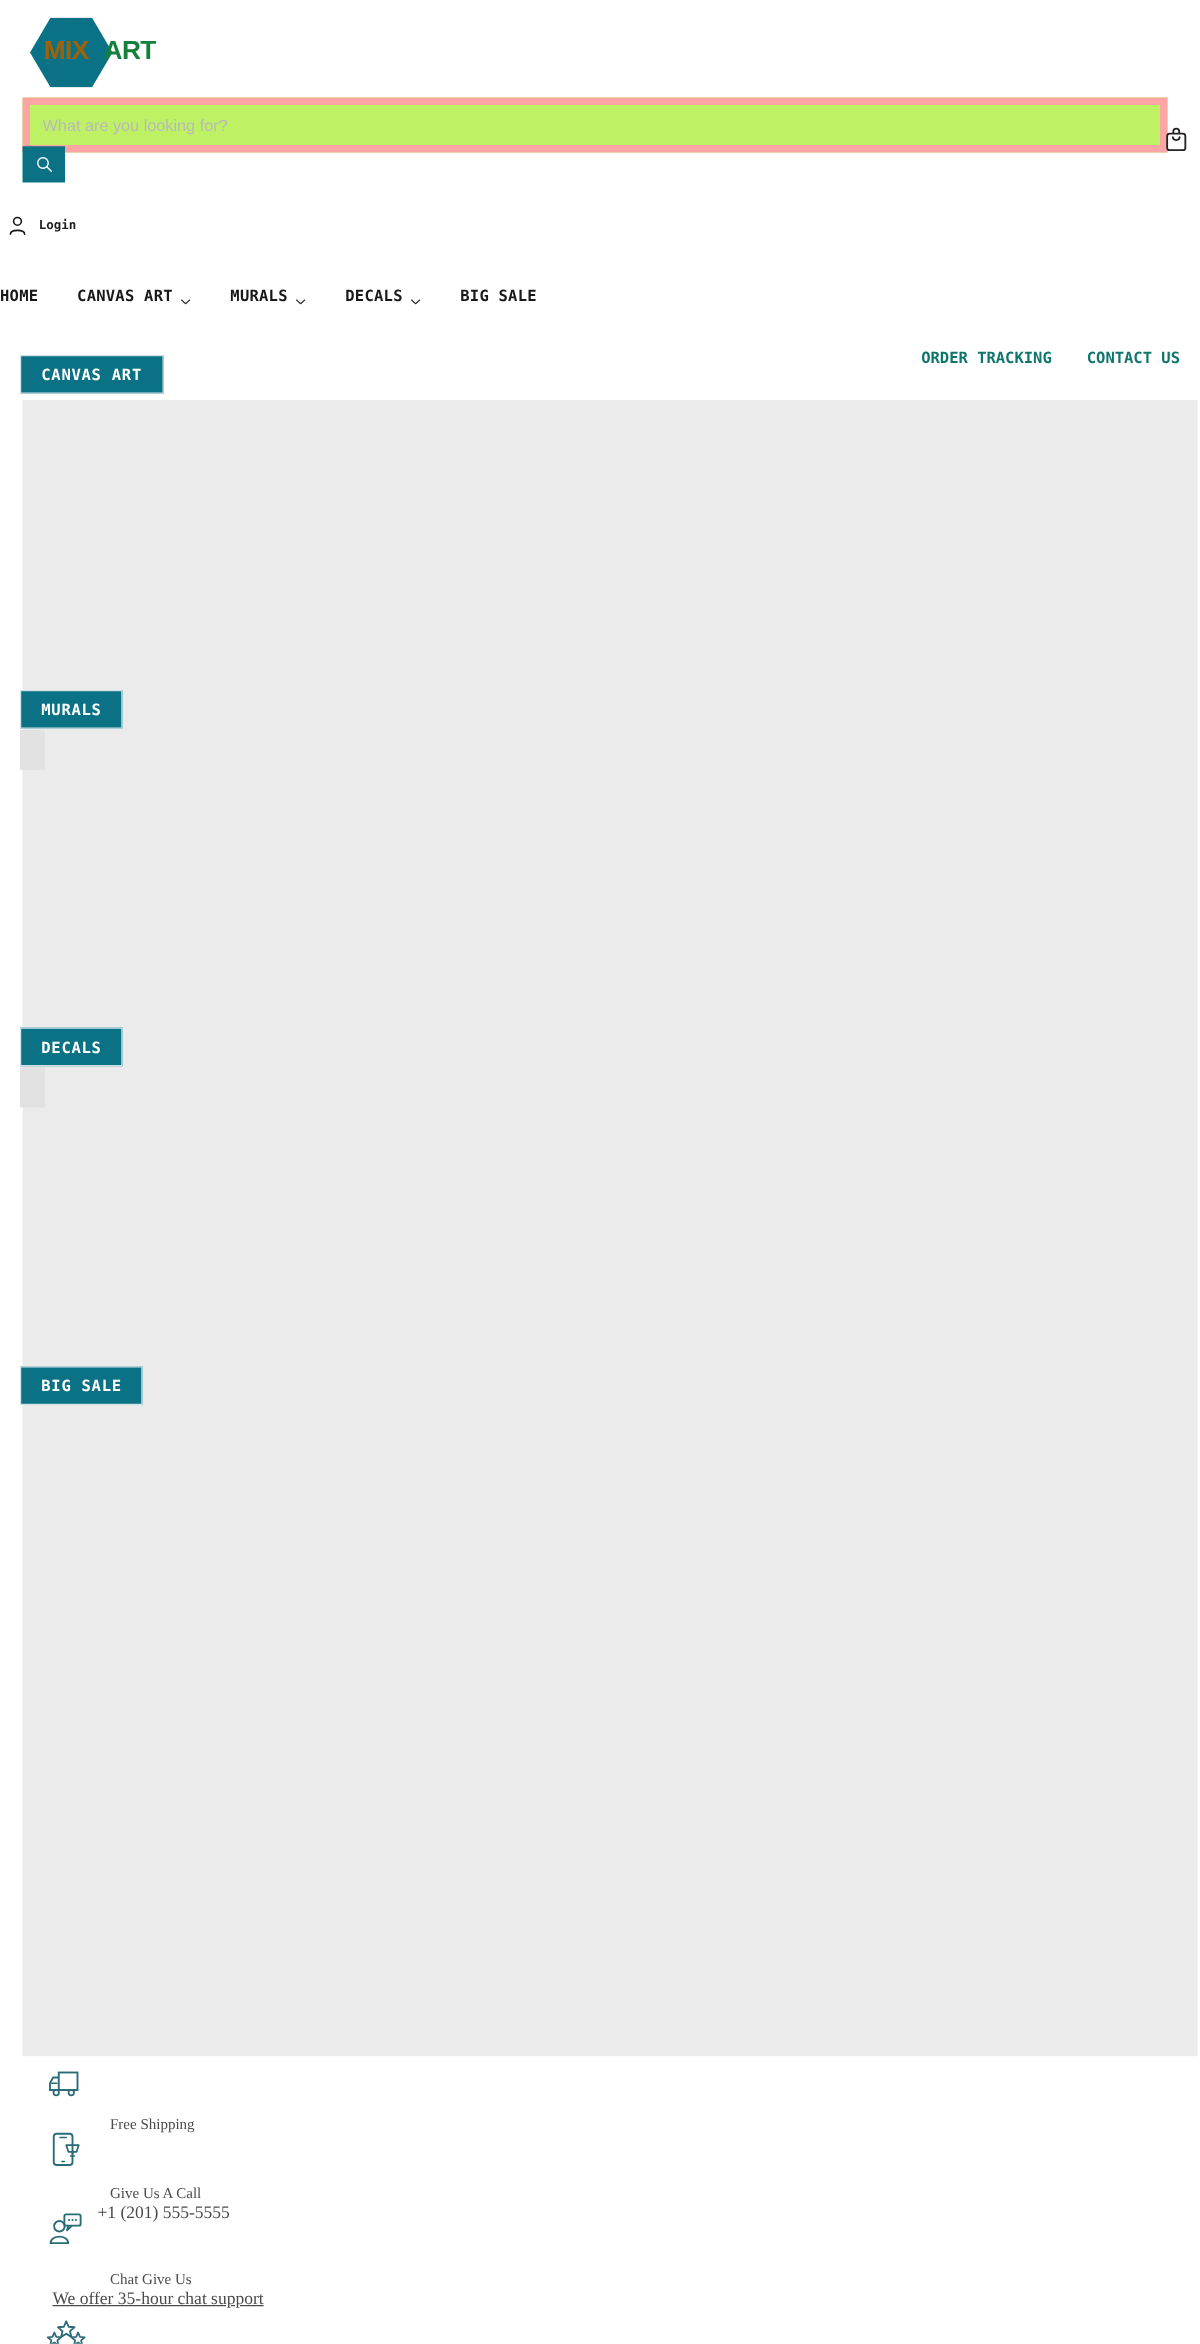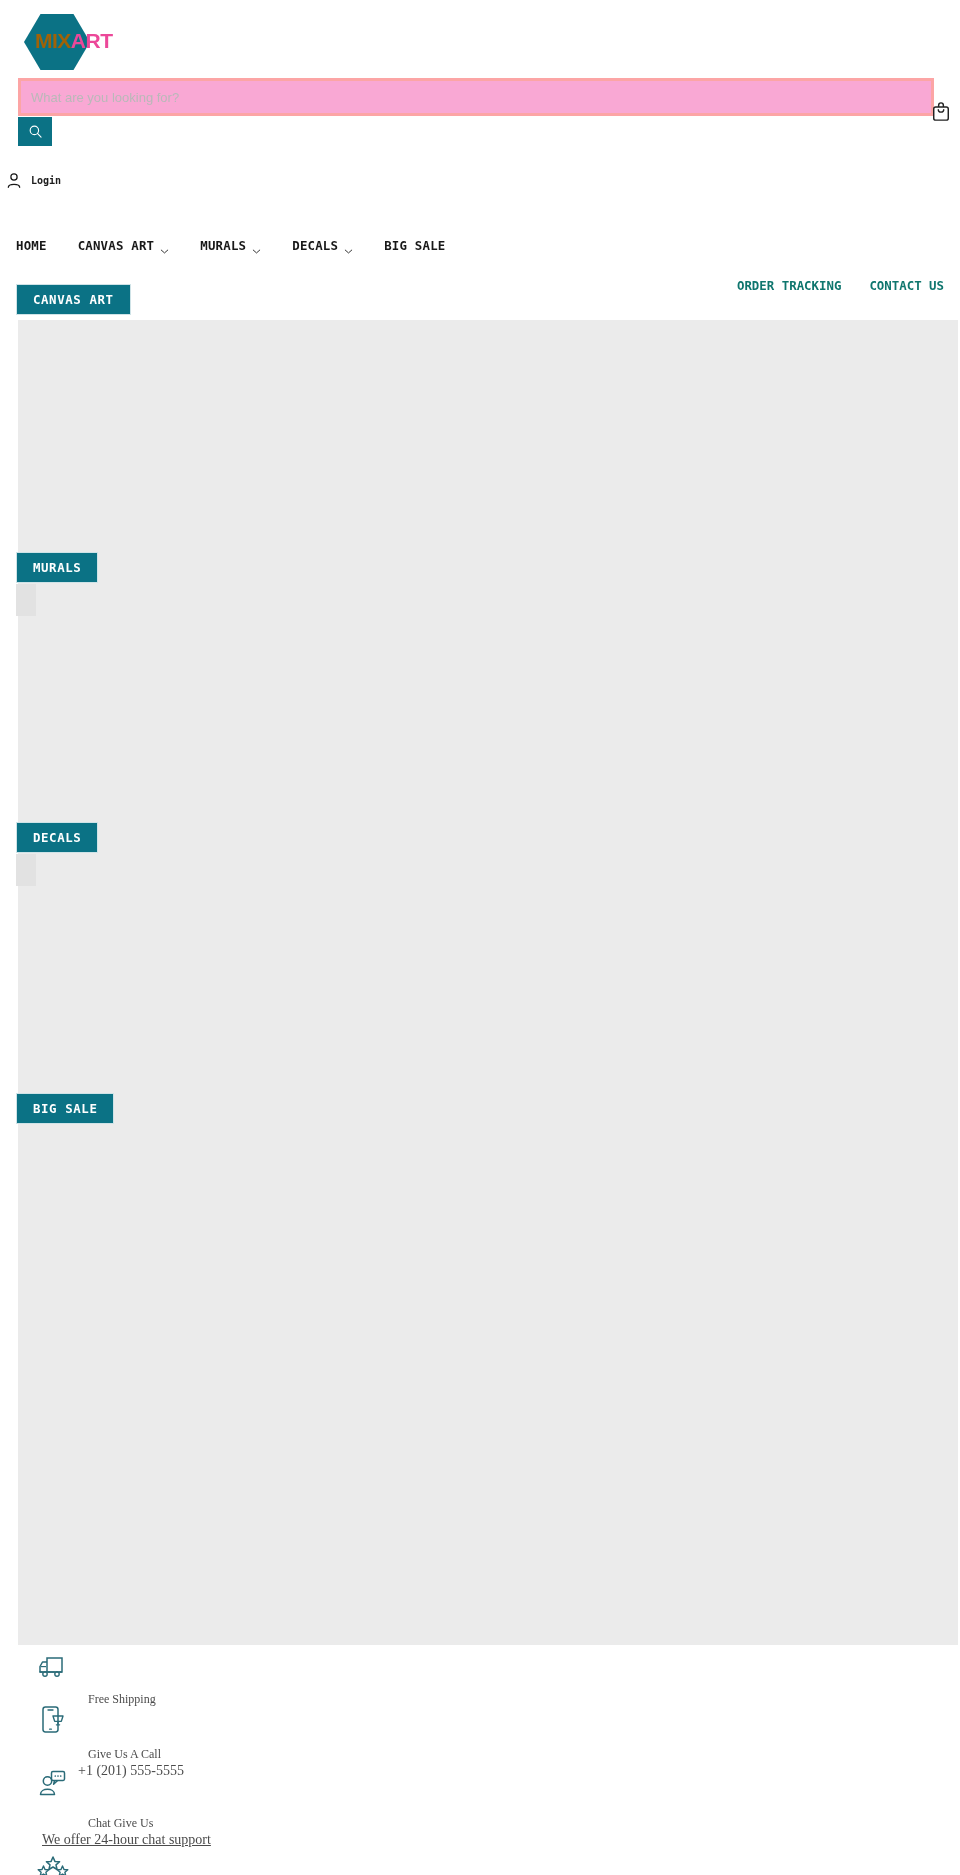--- a/index.html
+++ b/index.html
@@ -30,28 +30,28 @@
     left: 0; top: 0;
     width: 120px; height: 58px;
     line-height: 58px;
     font-size: 21px;
     font-weight: bold;
     letter-spacing: -0.5px;
     white-space: nowrap;
     padding-left: 17px;
   }
   .logo-mix { color: #a16207; }
-  .logo-art { color: #ec4899; }
+  .logo-art { color: #15803d; margin-left: 12px; }
 
   .search-field {
     position: absolute;
     left: 18px; top: 78px;
     width: 916px; height: 30px;
-    border: 3px solid #fca5a5;
-    background: #f9a8d4;
+    border: 6px solid #fca5a5;
+    background: #bef264;
     font-family: "Liberation Sans", sans-serif;
     font-size: 13px;
     color: #3a3a3a;
     padding: 16px 10px;
     outline: none;
   }
   .search-field::placeholder { color: #b9b9b9; }
 
   .search-btn {
     position: absolute;
@@ -88,22 +88,21 @@
     font-family: "DejaVu Sans Mono", monospace;
     letter-spacing: 0px;
   }
 
   
   .main-nav {
     position: absolute;
     left: 0; top: 229px;
     width: 960px; height: 32px;
     display: flex;
-    align-items: center;
-    padding-left: 16px;
+    align-items: flex-start;
   }
   .nav-item {
     display: flex;
     align-items: center;
     gap: 6px;
     margin-right: 31px;
     cursor: pointer;
   }
   .nav-label {
     font-family: "DejaVu Sans Mono", monospace;
@@ -332,21 +331,21 @@
       <circle cx="11.5" cy="13" r="4.2" stroke="#2a6b78" stroke-width="1.5"></circle>
       <path d="M4.5 26.5 C4.5 19.6 18.5 19.6 18.5 26.5 Z" stroke="#2a6b78" stroke-width="1.5" stroke-linejoin="round"></path>
       <rect x="15.5" y="3.5" width="13" height="9" rx="1.4" stroke="#2a6b78" stroke-width="1.5"></rect>
       <path d="M18.6 12.5 L17.6 16.2 L21.6 12.5" stroke="#2a6b78" stroke-width="1.5" stroke-linejoin="round"></path>
       <circle cx="19.3" cy="8" r="0.85" fill="#2a6b78"></circle>
       <circle cx="22.0" cy="8" r="0.85" fill="#2a6b78"></circle>
       <circle cx="24.7" cy="8" r="0.85" fill="#2a6b78"></circle>
     </svg>
   </div>
   <div class="feature-title" style="left:52px; top:48px;">Chat Give Us</div>
-  <div class="feature-sub link" style="left:6px; top:64px;">We offer 24-hour chat support</div>
+  <div class="feature-sub link" style="left:6px; top:64px;">We offer 35-hour chat support</div>
 </div>
 
 <div class="stars-icon">
   <svg width="34" height="34" viewBox="0 0 34 34" fill="none">
     <path d="M17 2 L18.9 6.4 L23.6 6.8 L20.0 9.9 L21.1 14.5 L17 12.0 L12.9 14.5 L14.0 9.9 L10.4 6.8 L15.1 6.4 Z" stroke="#2a6b78" stroke-width="1.5" stroke-linejoin="round"></path>
     <path d="M7.5 11 L9.0 14.5 L12.8 14.8 L9.9 17.3 L10.8 21.0 L7.5 19.0 L4.2 21.0 L5.1 17.3 L2.2 14.8 L6.0 14.5 Z" stroke="#2a6b78" stroke-width="1.4" stroke-linejoin="round"></path>
     <path d="M26.5 11 L28.0 14.5 L31.8 14.8 L28.9 17.3 L29.8 21.0 L26.5 19.0 L23.2 21.0 L24.1 17.3 L21.2 14.8 L25.0 14.5 Z" stroke="#2a6b78" stroke-width="1.4" stroke-linejoin="round"></path>
   </svg>
 </div>
 

